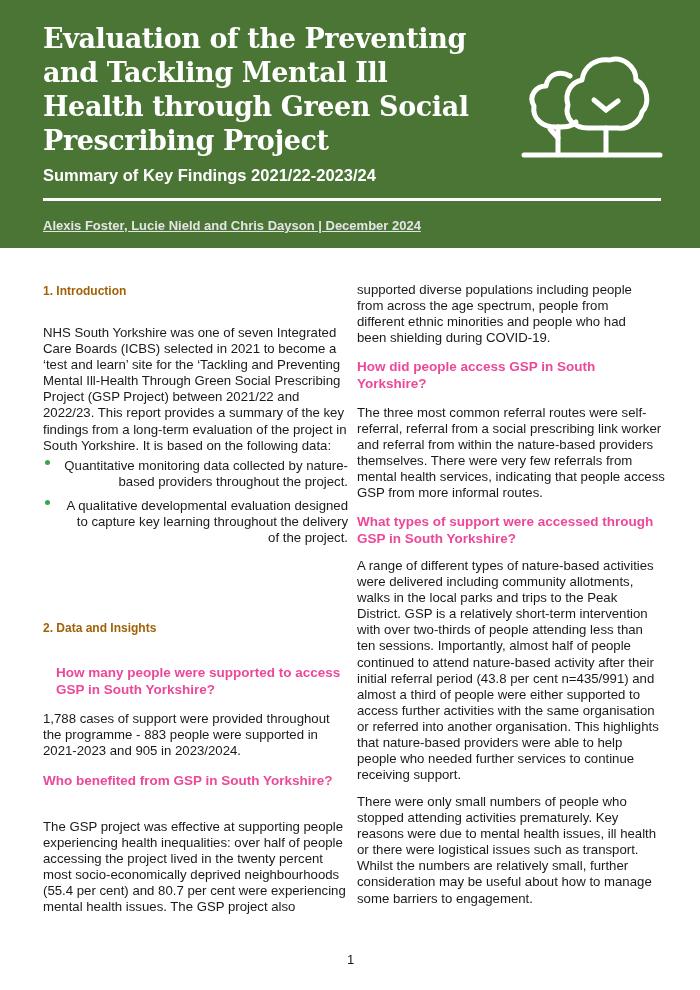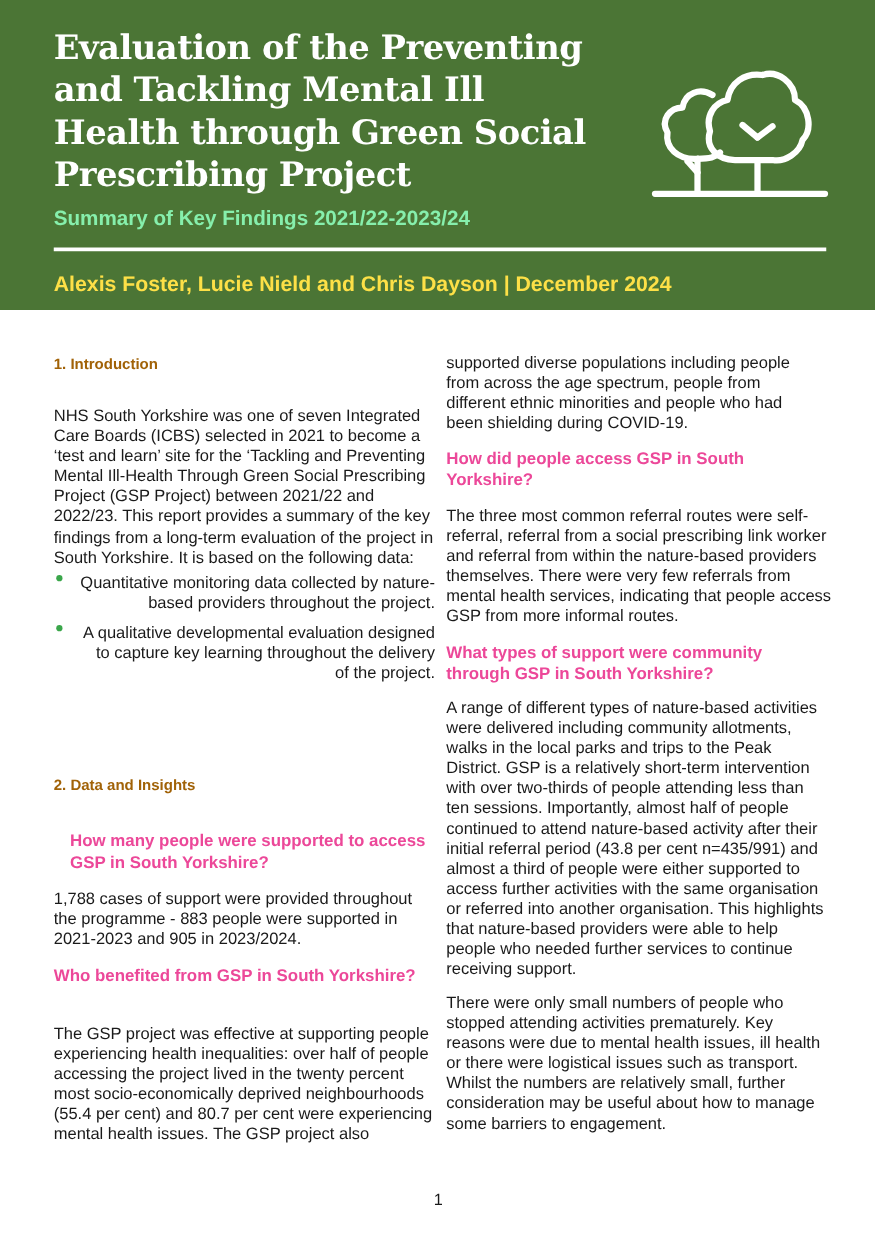--- a/index.html
+++ b/index.html
@@ -10,28 +10,28 @@
   .header {
     position: absolute; left: 0; top: 0; width: 700px; height: 248px; background: #4b7535;
   }
   .title {
     position: absolute; left: 43px; top: 22px; width: 430px; margin: 0;
     font-family: "DejaVu Serif", serif; font-weight: bold; font-size: 27px; line-height: 34px;
     color: #ffffff; letter-spacing: -0.4px;
   }
   .subtitle {
     position: absolute; left: 43px; top: 166px; margin: 0;
-    font-family: "Liberation Sans", sans-serif; font-weight: bold; font-size: 16.5px; color: #86efac;
+    font-family: "Liberation Sans", sans-serif; font-weight: bold; font-size: 16.5px; color: #ffffff;
   }
   .rule {
     position: absolute; left: 43px; top: 198px; width: 618px; height: 3px; background: #ffffff;
   }
   .authors {
     position: absolute; left: 43px; top: 218px; margin: 0;
-    font-weight: bold; font-size: 17px; color: #fde047;
+    font-weight: bold; font-size: 13px; color: #e5e5e5; text-decoration: underline;
   }
   .tree-icon { position: absolute; left: 520px; top: 50px; width: 144px; height: 112px; }
 
   h2.section {
     position: absolute; margin: 0; font-size: 12px; font-weight: bold; color: #a16207;
   }
   h3.sub {
     position: absolute; margin: 0; font-size: 13.5px; font-weight: bold; color: #ec4899; line-height: 17px;
   }
   p.body {
@@ -76,17 +76,17 @@
 
 <h2 class="section" style="left:43px; top:621px;">2. Data and Insights</h2>
 <h3 class="sub" style="left:56px; top:664px; width:305px;">How many people were supported to access GSP in South Yorkshire?</h3>
 <p class="body" style="left:43px; top:711px; width:300px;">1,788 cases of support were provided throughout the programme - 883 people were supported in 2021-2023 and 905 in 2023/2024.</p>
 <h3 class="sub" style="left:43px; top:772px; width:305px;">Who benefited from GSP in South Yorkshire?</h3>
 <p class="body" style="left:43px; top:819px; width:305px;">The GSP project was effective at supporting people experiencing health inequalities: over half of people accessing the project lived in the twenty percent most socio-economically deprived neighbourhoods (55.4 per cent) and 80.7 per cent were experiencing mental health issues. The GSP project also</p>
 
 <p class="body" style="left:357px; top:282px; width:300px;">supported diverse populations including people from across the age spectrum, people from different ethnic minorities and people who had been shielding during COVID-19.</p>
 <h3 class="sub" style="left:357px; top:358px; width:300px;">How did people access GSP in South Yorkshire?</h3>
 <p class="body" style="left:357px; top:405px; width:310px;">The three most common referral routes were self-referral, referral from a social prescribing link worker and referral from within the nature-based providers themselves. There were very few referrals from mental health services, indicating that people access GSP from more informal routes.</p>
-<h3 class="sub" style="left:357px; top:513px; width:300px;">What types of support were community through GSP in South Yorkshire?</h3>
+<h3 class="sub" style="left:357px; top:513px; width:300px;">What types of support were accessed through GSP in South Yorkshire?</h3>
 <p class="body" style="left:357px; top:558px; width:305px;">A range of different types of nature-based activities were delivered including community allotments, walks in the local parks and trips to the Peak District. GSP is a relatively short-term intervention with over two-thirds of people attending less than ten sessions. Importantly, almost half of people continued to attend nature-based activity after their initial referral period (43.8 per cent n=435/991) and almost a third of people were either supported to access further activities with the same organisation or referred into another organisation. This highlights that nature-based providers were able to help people who needed further services to continue receiving support.</p>
 <p class="body" style="left:357px; top:794px; width:305px;">There were only small numbers of people who stopped attending activities prematurely. Key reasons were due to mental health issues, ill health or there were logistical issues such as transport. Whilst the numbers are relatively small, further consideration may be useful about how to manage some barriers to engagement.</p>
 
 <p class="page-number">1</p>
 
 </body></html>

